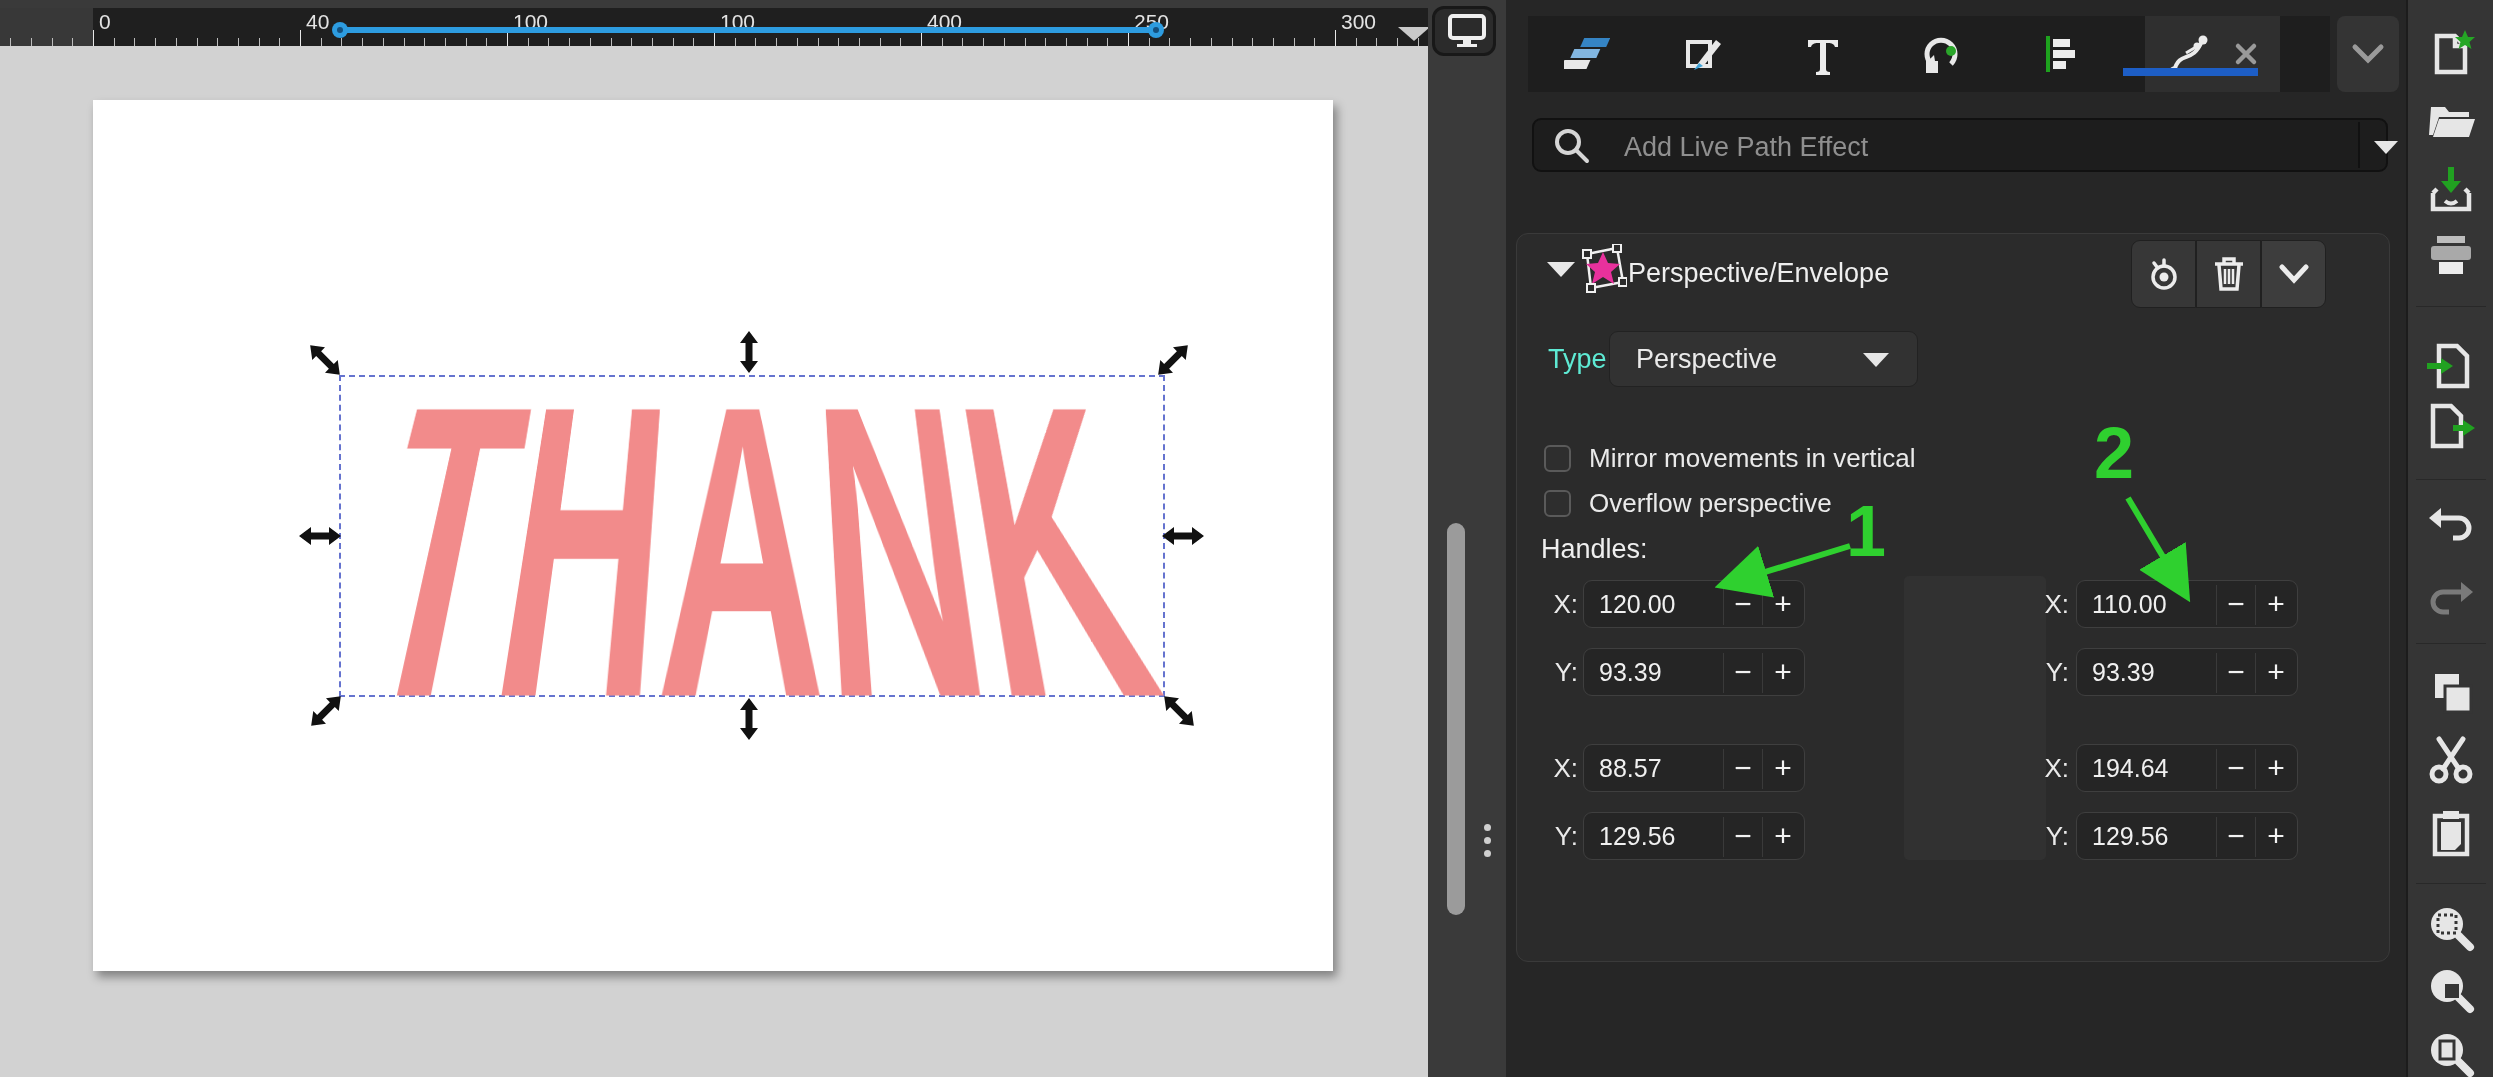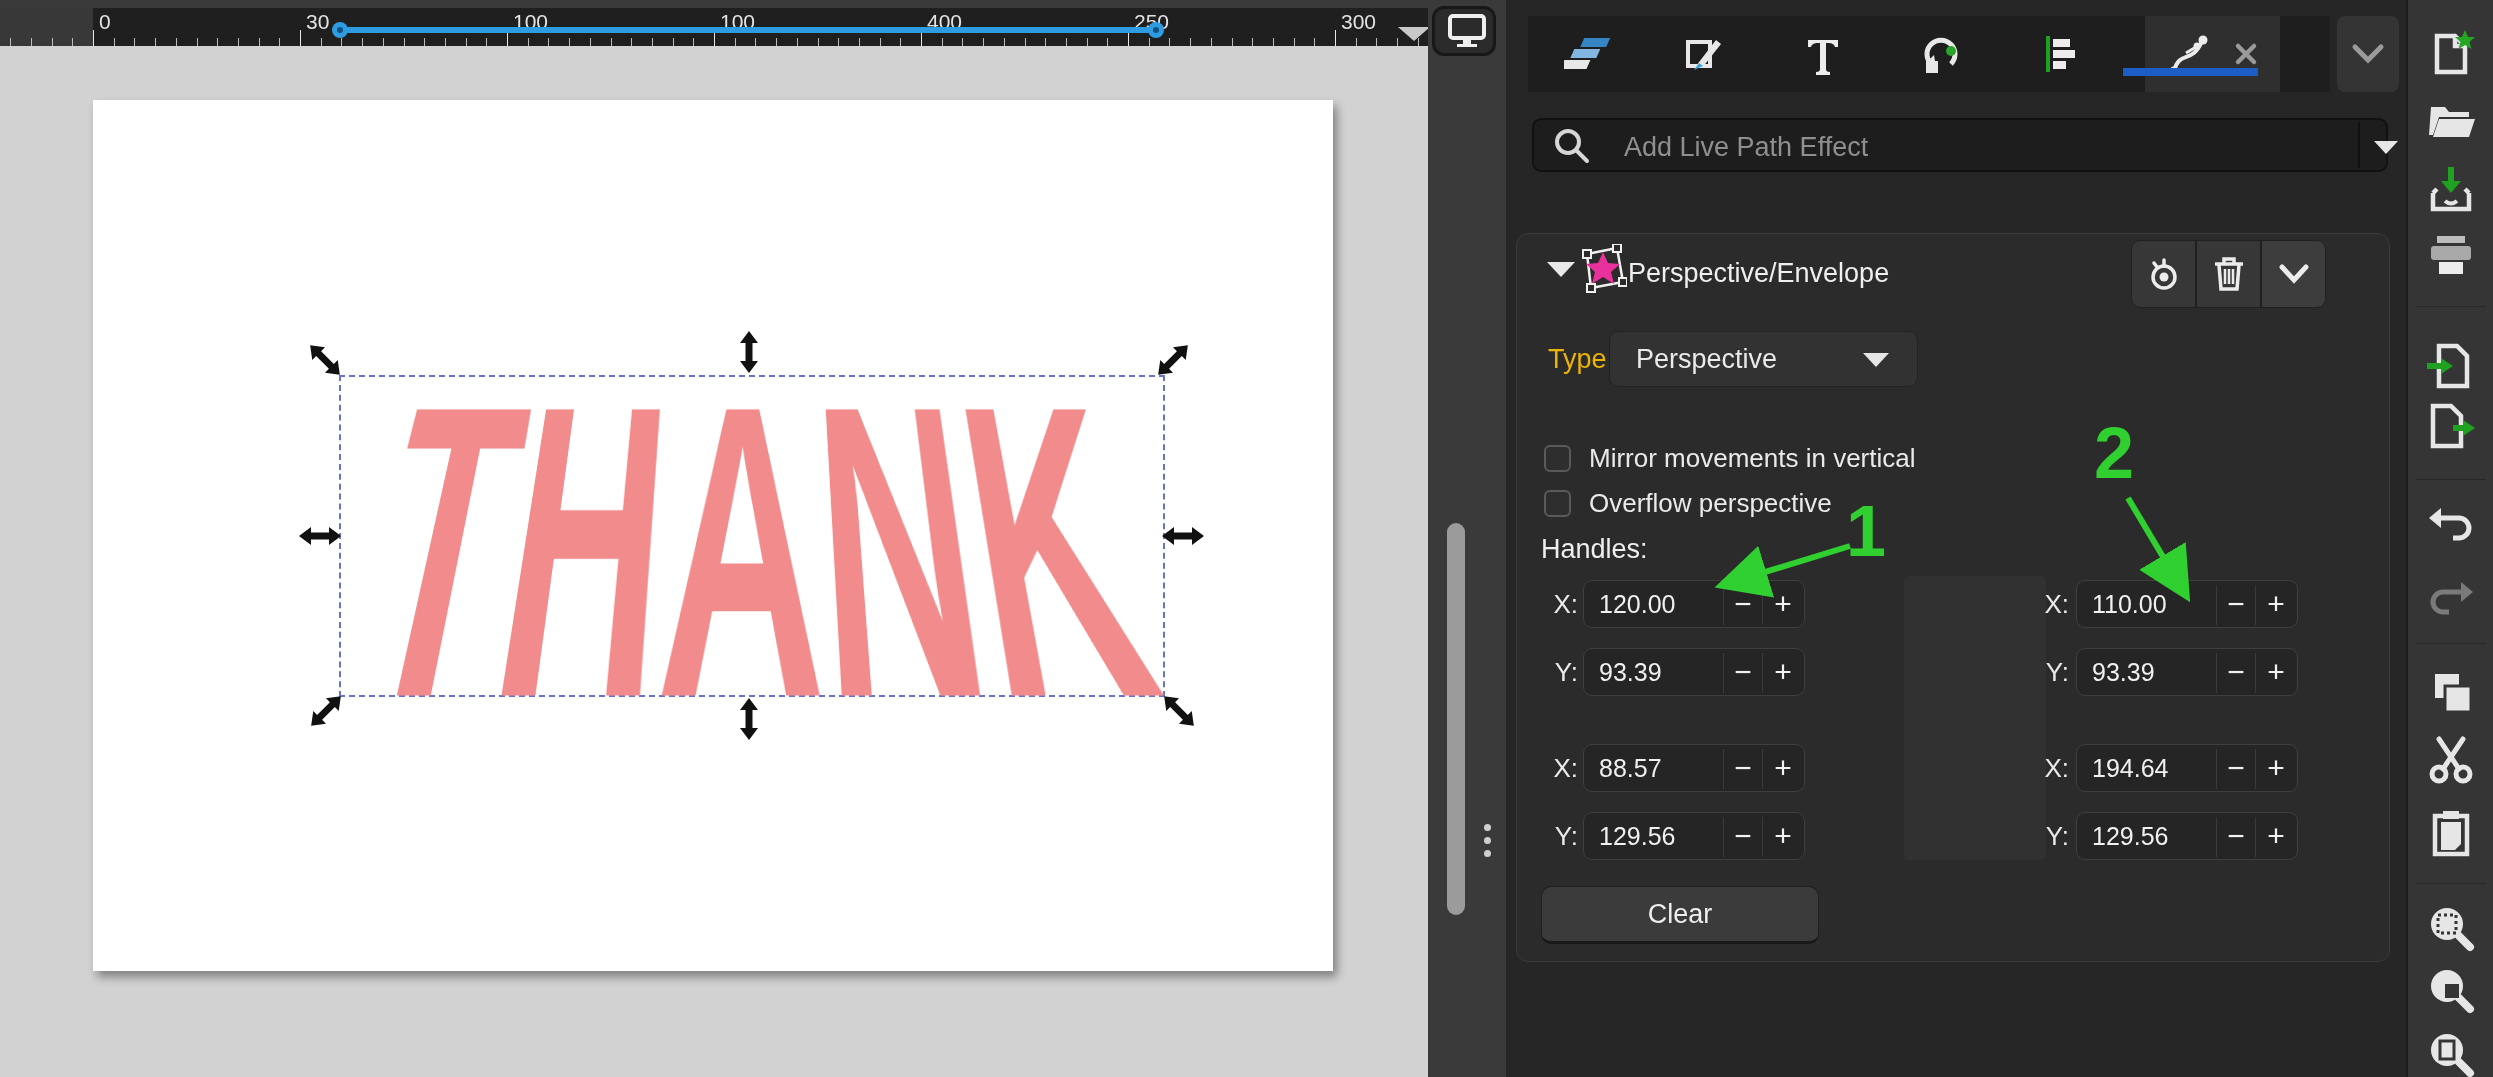--- a/index.html
+++ b/index.html
@@ -62,21 +62,21 @@
       border:1px solid #3a3a3a;border-radius:12px;}
   .lpe-row-label{position:absolute;left:111px;top:24px;font-size:27px;color:#efefef;}
   .expander{position:absolute;left:30px;top:28px;width:0;height:0;border-left:14px solid transparent;
       border-right:14px solid transparent;border-top:15px solid #e8e8e8;}
   .lpe-btns{position:absolute;left:614px;top:6px;width:196px;height:68px;display:flex;}
   .lpe-btn{width:65px;height:68px;background:#373737;border:1px solid #202020;
       display:flex;align-items:center;justify-content:center;}
   .lpe-btn:first-child{border-radius:9px 0 0 9px;}
   .lpe-btn:last-child{border-radius:0 9px 9px 0;background:#3d3d3d;}
 
-  .type-label{position:absolute;left:31px;top:110px;font-size:27px;color:#eab308;}
+  .type-label{position:absolute;left:31px;top:110px;font-size:27px;color:#5eead4;}
   .dropdown{position:absolute;left:92px;top:97px;width:309px;height:56px;background:#323232;
       border:1px solid #222;border-radius:9px;color:#eaeaea;font-size:27px;line-height:54px;padding-left:26px;}
   .dd-arrow{position:absolute;right:28px;top:21px;width:0;height:0;border-left:13px solid transparent;
       border-right:13px solid transparent;border-top:14px solid #e6e6e6;}
 
   .cb-row{position:absolute;left:27px;height:34px;display:flex;align-items:center;gap:18px;}
   .cb{width:27px;height:27px;background:#2e2e2e;border:2px solid #5a5a5a;border-radius:6px;}
   .cb-label{font-size:26px;color:#eaeaea;}
 
   .handles-label{position:absolute;left:24px;top:300px;font-size:27px;color:#efefef;}
@@ -176,21 +176,21 @@
           <div class="tick" style="left: 1252.2px;"></div>
           <div class="tick" style="left: 1272.9px;"></div>
           <div class="tick" style="left: 1293.6px;"></div>
           <div class="tick" style="left: 1314.3px;"></div>
           <div class="tick major" style="left: 1335px;"></div>
           <div class="tick" style="left: 1355.7px;"></div>
           <div class="tick" style="left: 1376.4px;"></div>
           <div class="tick" style="left: 1397.1px;"></div>
           <div class="tick" style="left: 1417.8px;"></div>
           <span class="rlabel" style="left: 99px;">0</span>
-          <span class="rlabel" style="left: 306px;">30</span>
+          <span class="rlabel" style="left: 306px;">40</span>
           <span class="rlabel" style="left: 513px;">100</span>
           <span class="rlabel" style="left: 720px;">100</span>
           <span class="rlabel" style="left: 927px;">400</span>
           <span class="rlabel" style="left: 1134px;">250</span>
           <span class="rlabel" style="left: 1341px;">300</span>
         </div>
       <div class="ruler-hl" id="ruler-highlight" style="left: 340px; width: 816px;"></div>
       <div class="hl-dot" id="hl-dot-a" style="left: 332px;"></div>
       <div class="hl-dot" id="hl-dot-b" style="left: 1148px;"></div>
     </div>
@@ -452,21 +452,20 @@
       </div>
       <span class="flab" style="left:518px;top:587px">Y:</span>
       <div class="spin" style="left:559px;top:578px">
         <span class="spin-val">129.56</span>
         <span class="spin-sep" style="left:139px"></span>
           <span class="spin-sep" style="left:178px"></span>
         <button class="spin-btn" style="left:140px">−</button>
         <button class="spin-btn" style="left:180px">+</button>
       </div>
 
-      <button class="clear-btn">Clear</button>
     </div>
   </div>
 
   <div class="toolbar">
     <div class="tbi" style="top:28px">
       <svg width="52" height="52" viewBox="0 0 52 52">
         <path d="M12 8 H30 L40 18 V44 H12 Z" fill="none" stroke="#e6e6e6" stroke-width="4.5"></path>
         <path d="M30 8 L30 18 L40 18" fill="none" stroke="#e6e6e6" stroke-width="4.5"></path>
         <path d="M40 2 L43 9 L50 9 L44.5 14 L46.5 21 L40 17 L33.5 21 L35.5 14 L30 9 L37 9 Z" fill="#25a625"></path>
       </svg>

